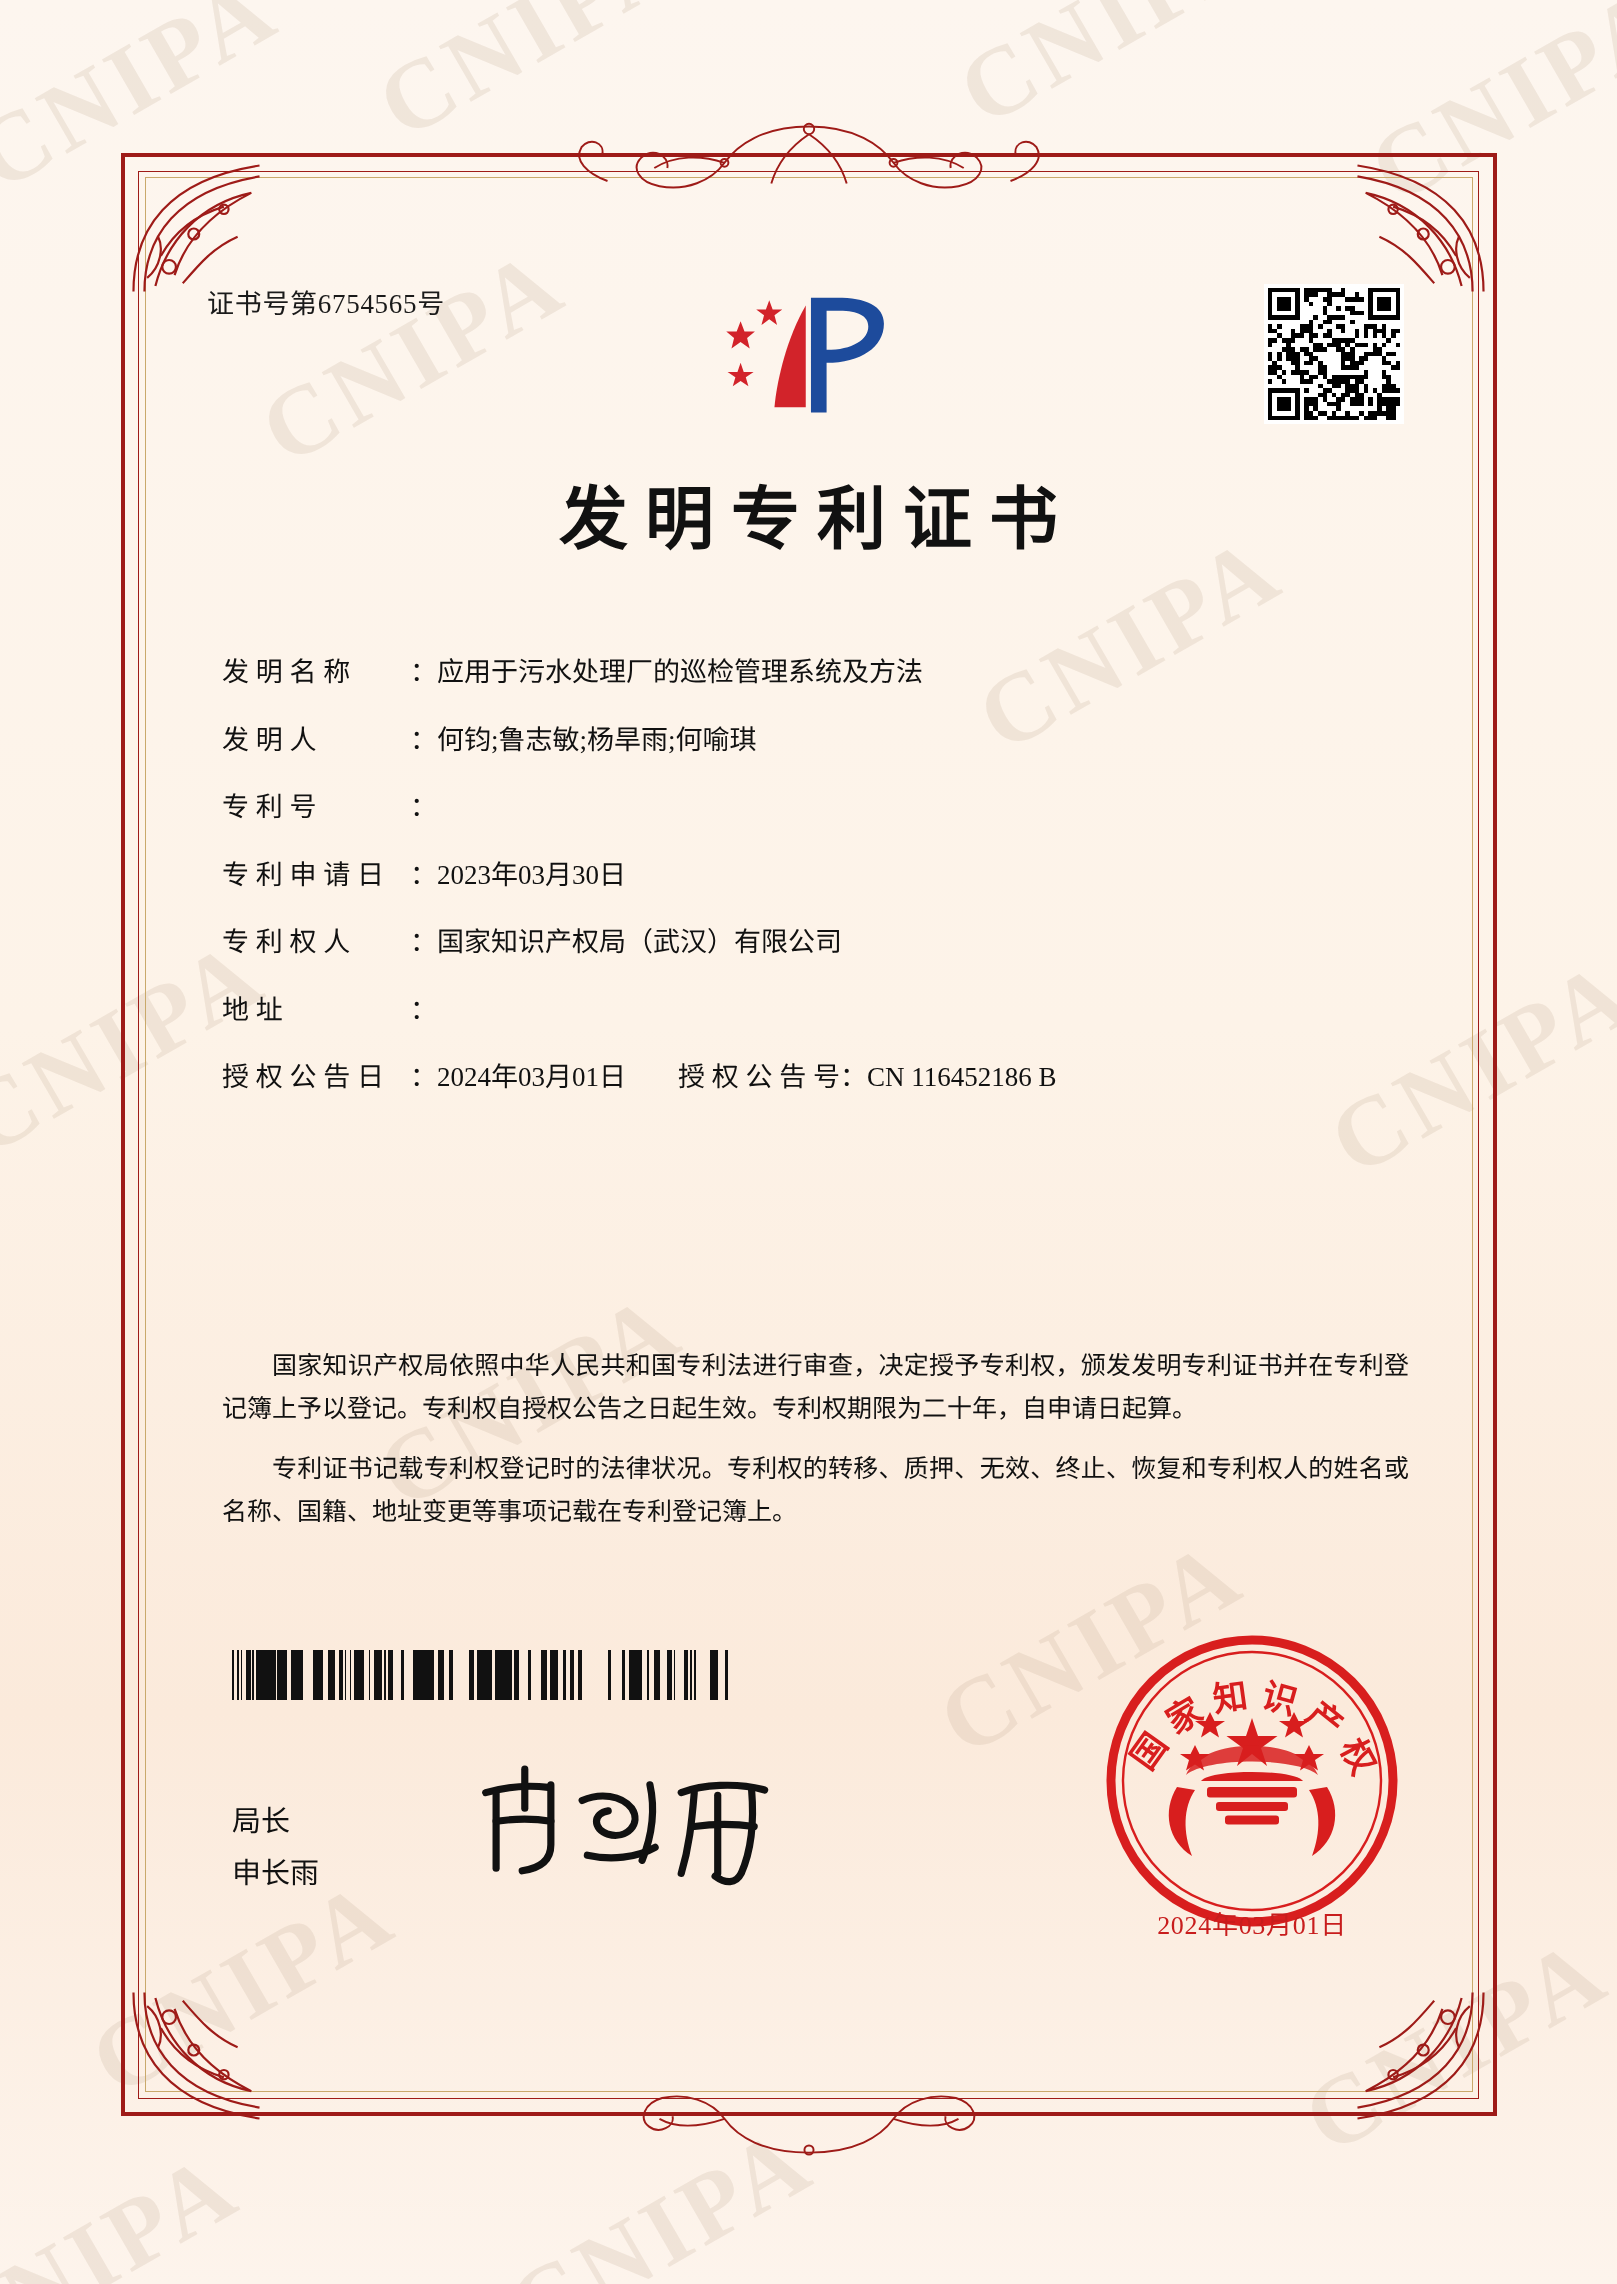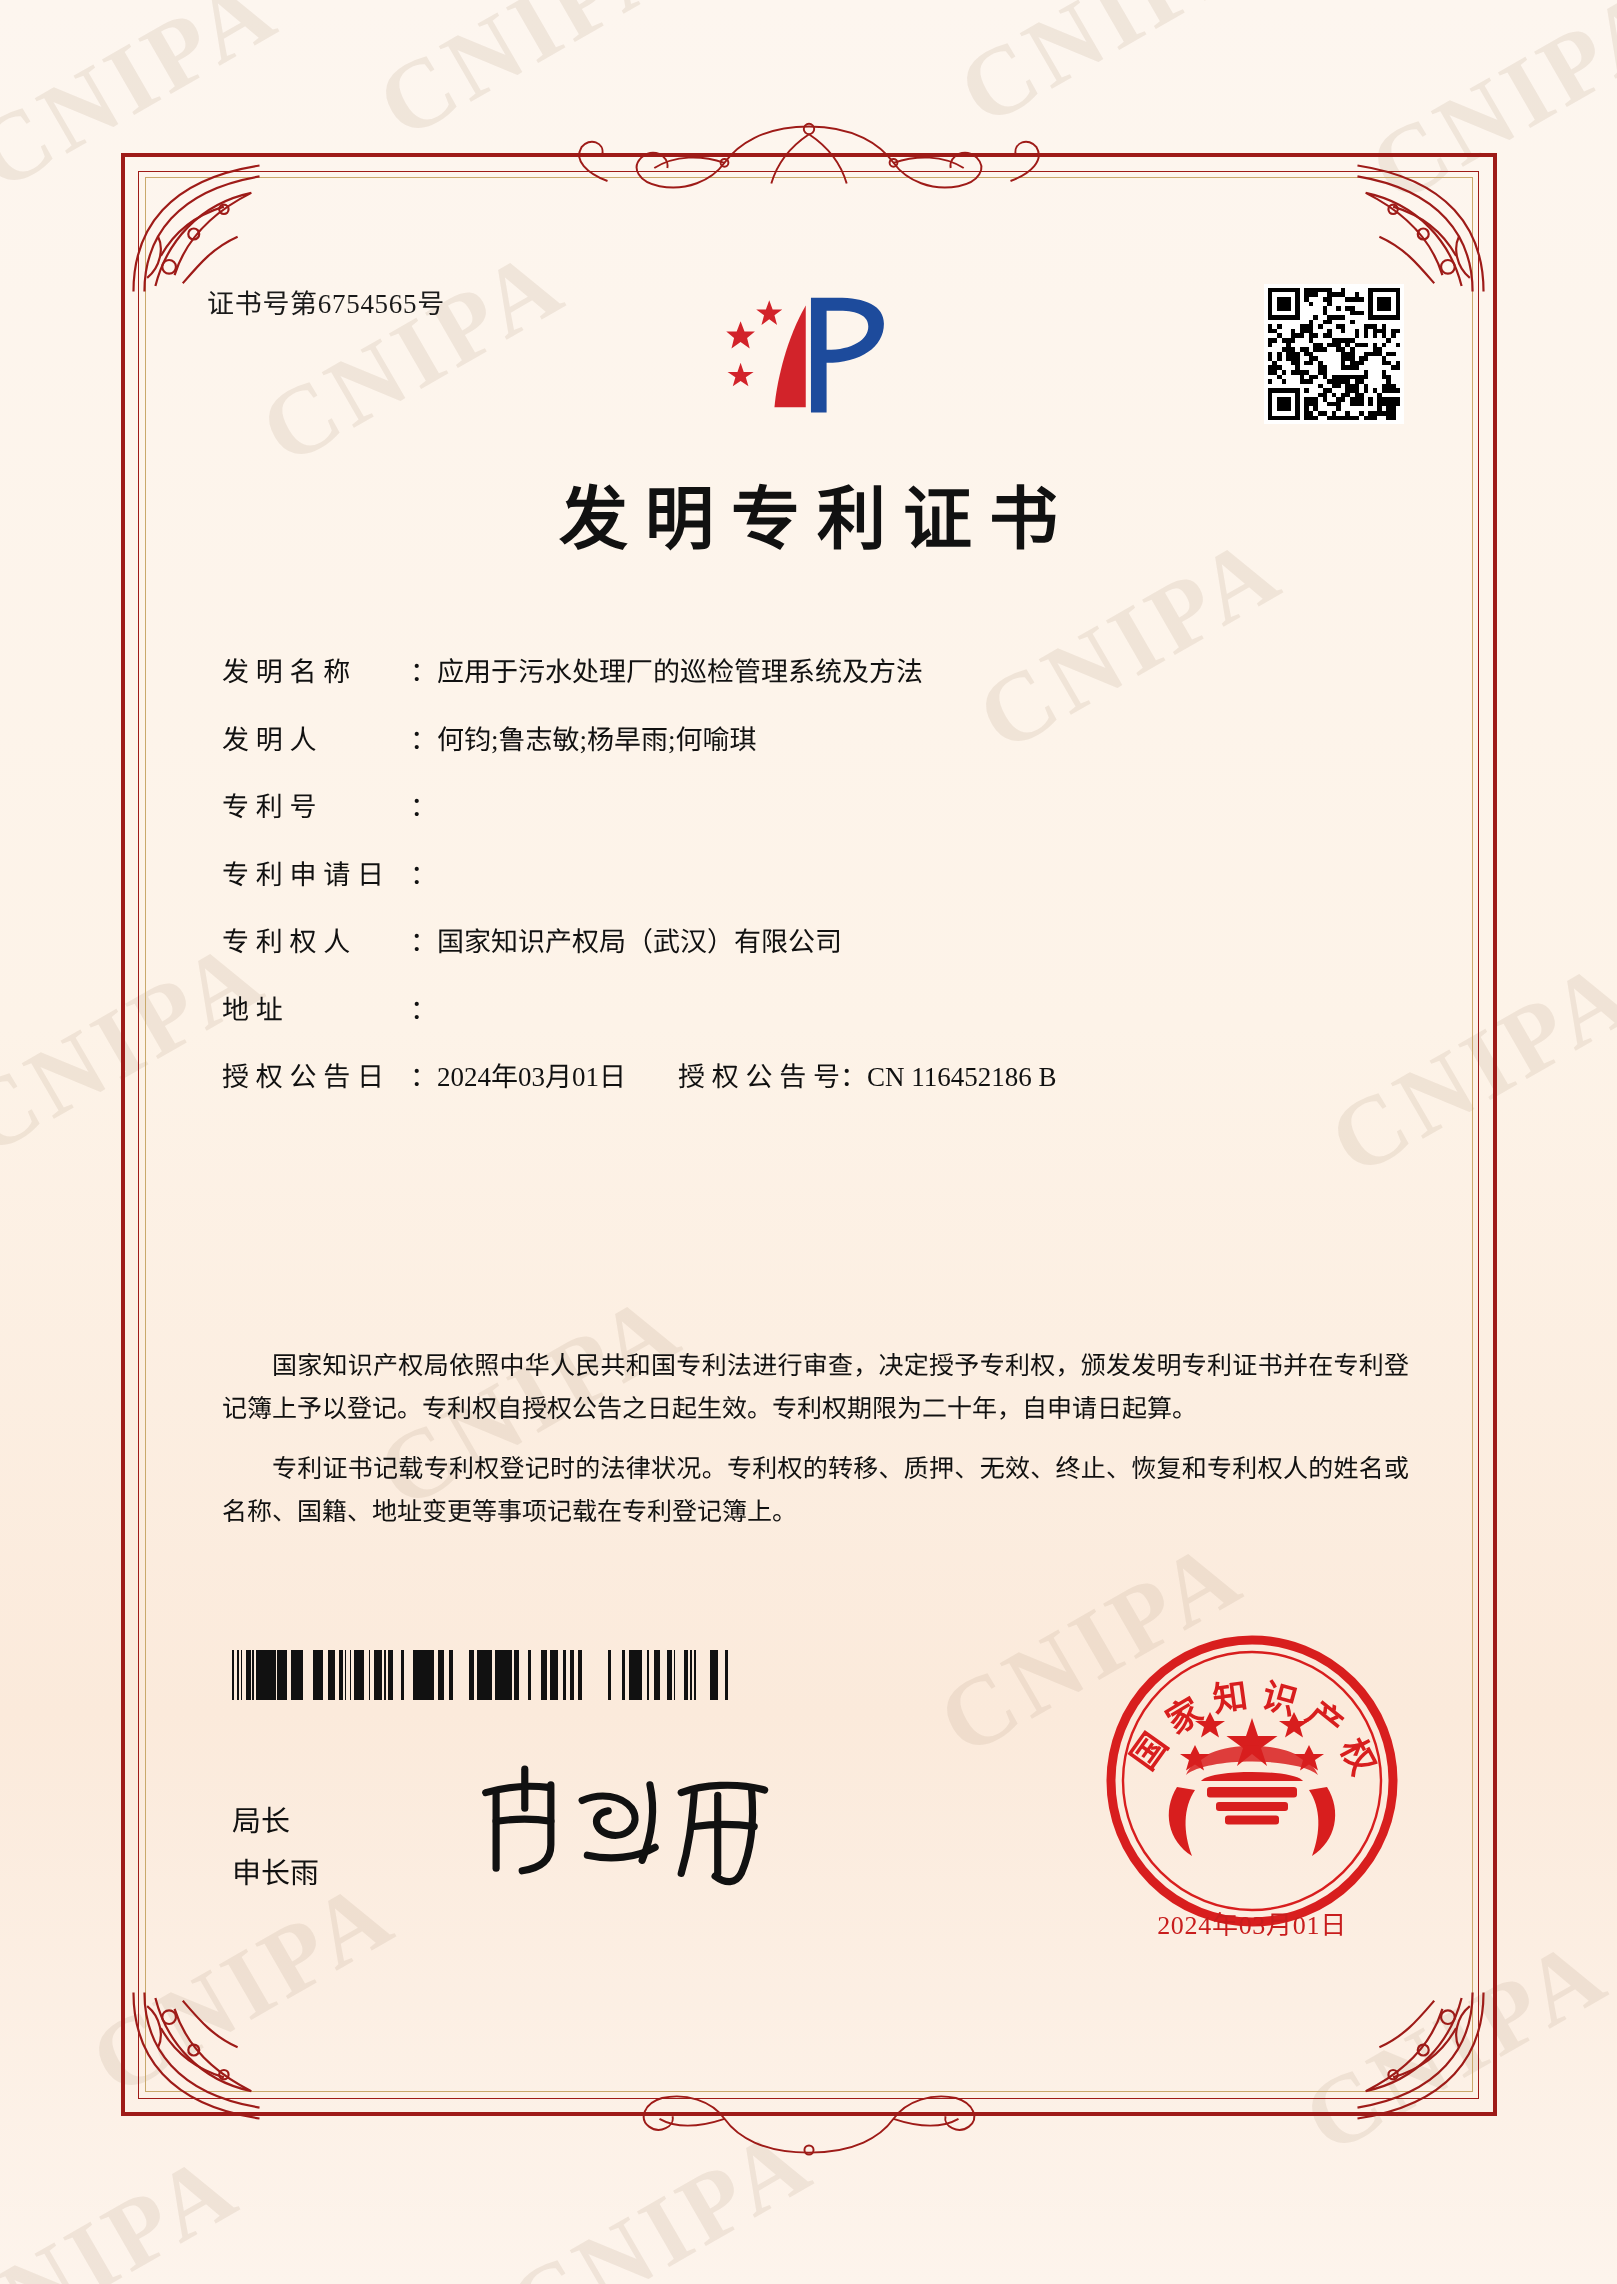--- a/index.html
+++ b/index.html
@@ -1298,20 +1298,21 @@
       </div>
     </div>
 
     <div class="field-row">
       <div class="field-label">
         <span class="lab-text">
             <span>专 利 申 请 日</span>
           </span>
           <span class="colon">：</span>
       </div>
+      <div class="field-value">2023年03月30日</div>
     </div>
 
     <div class="field-row">
       <div class="field-label">
         <span class="lab-text">
             <span>专 利 权 人</span>
           </span>
           <span class="colon">：</span>
       </div>
       <div class="field-value">国家知识产权局（武汉）有限公司</div>

